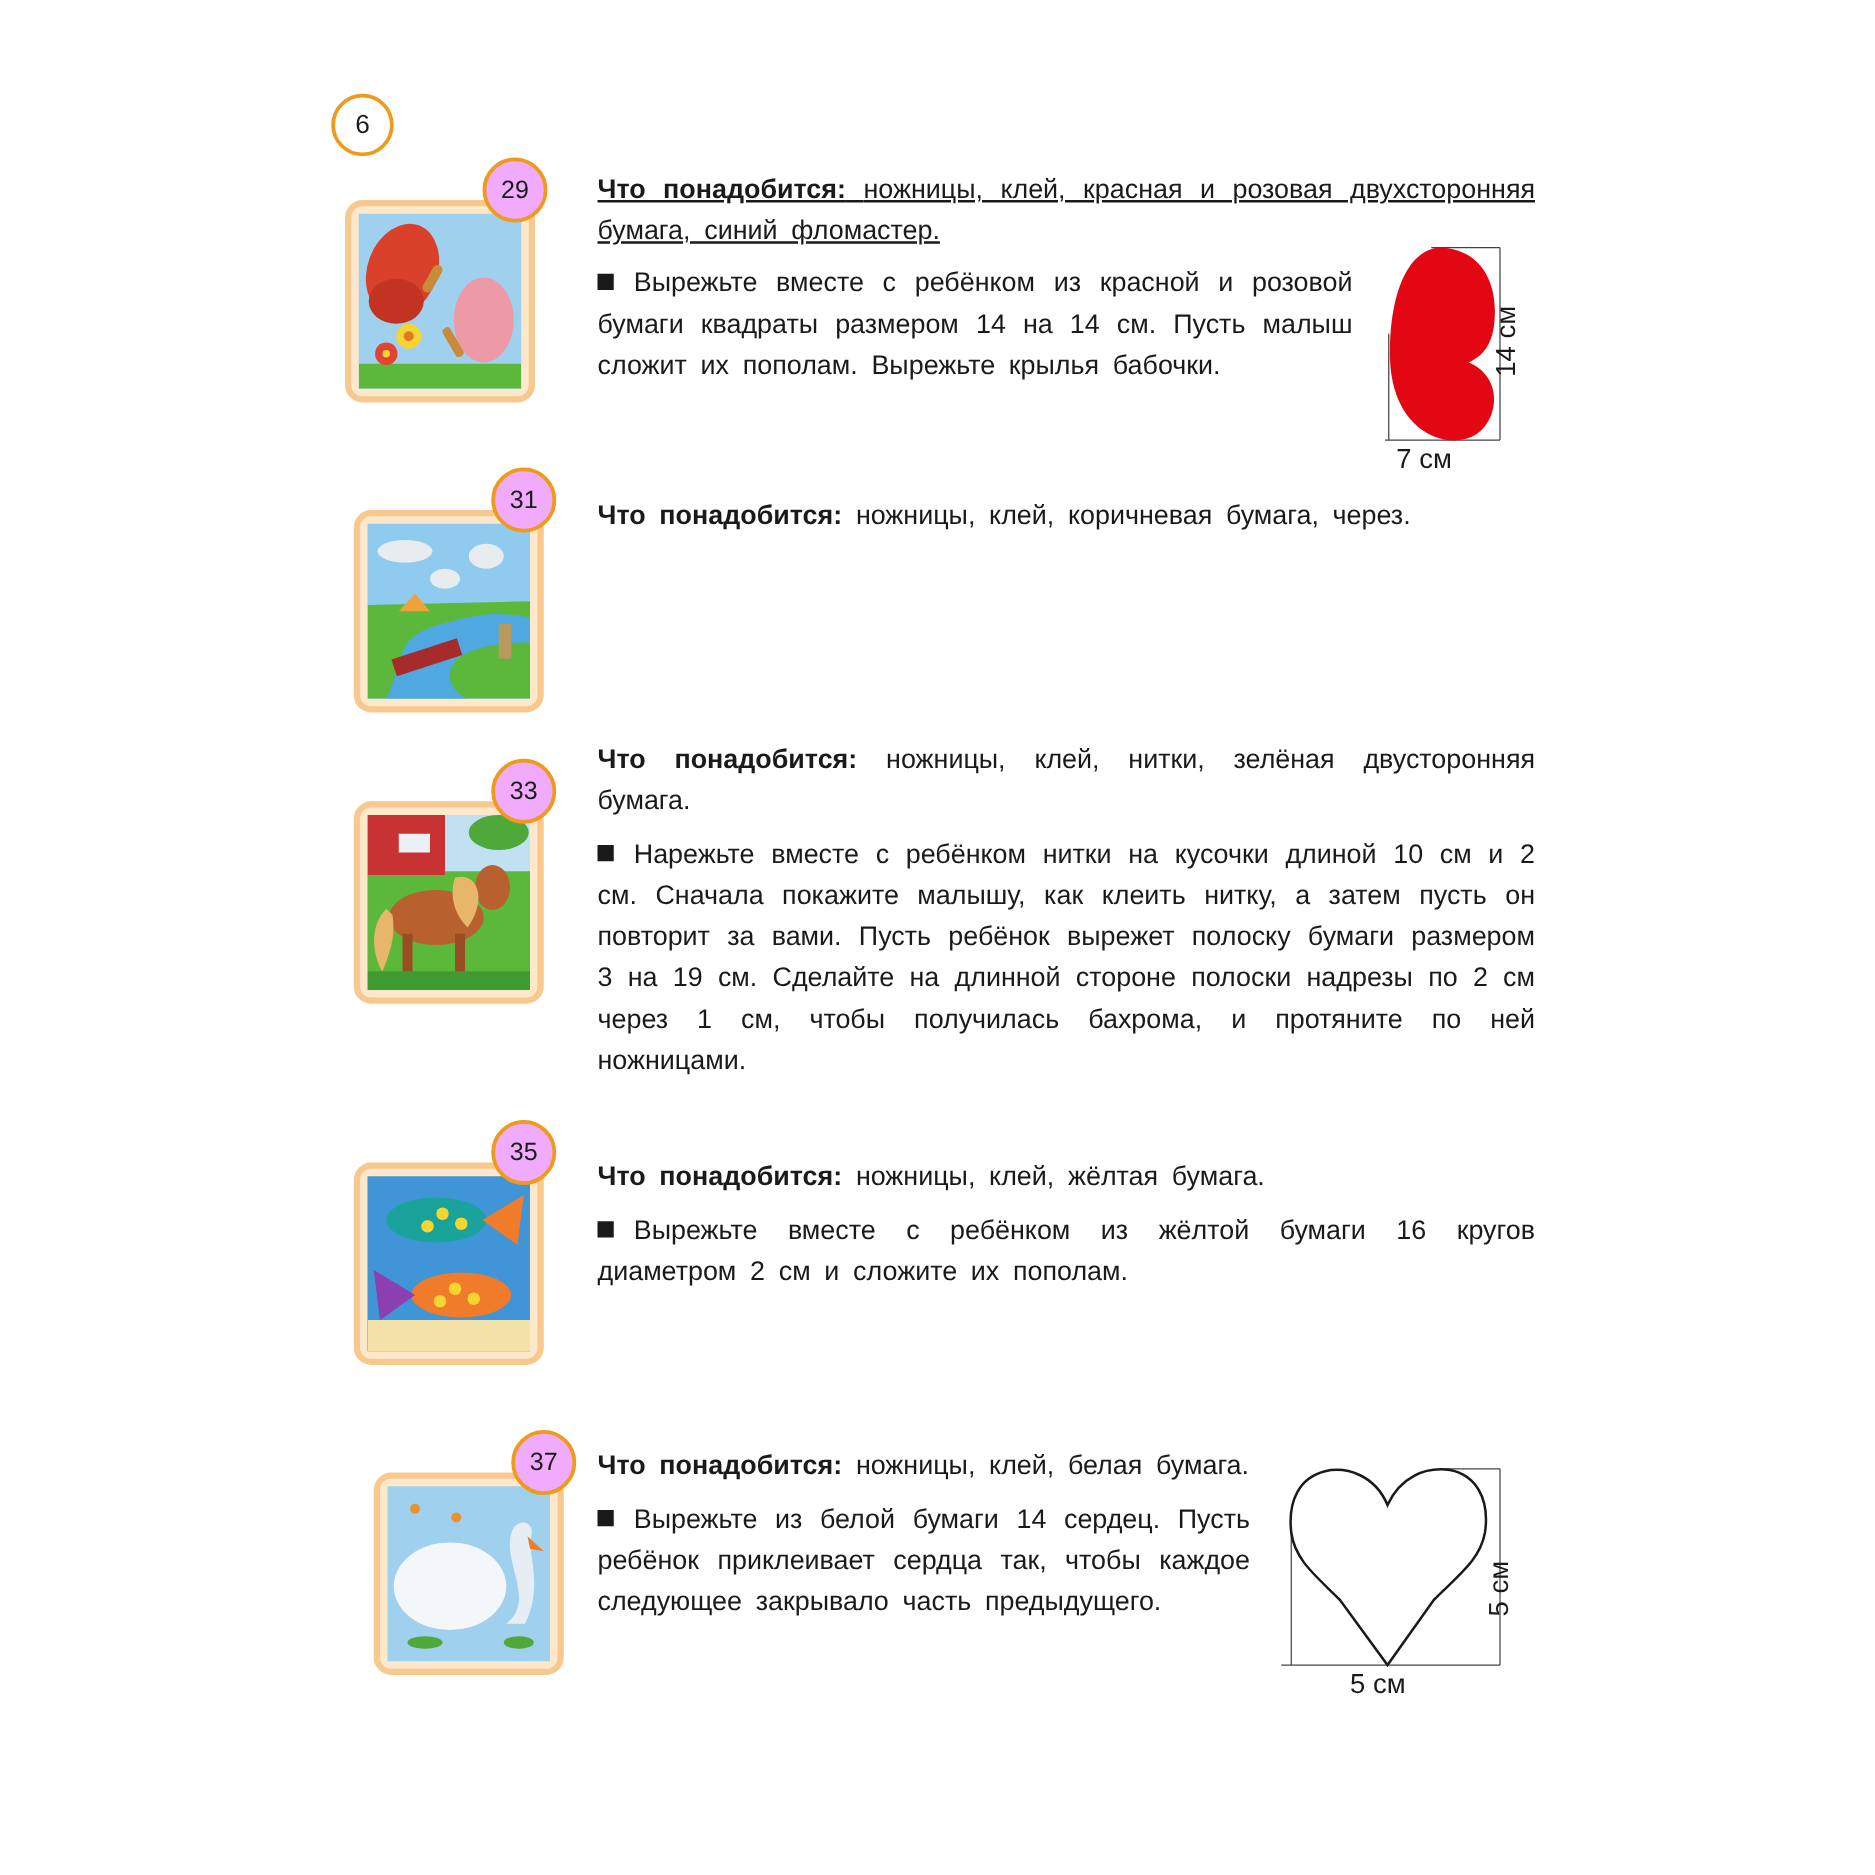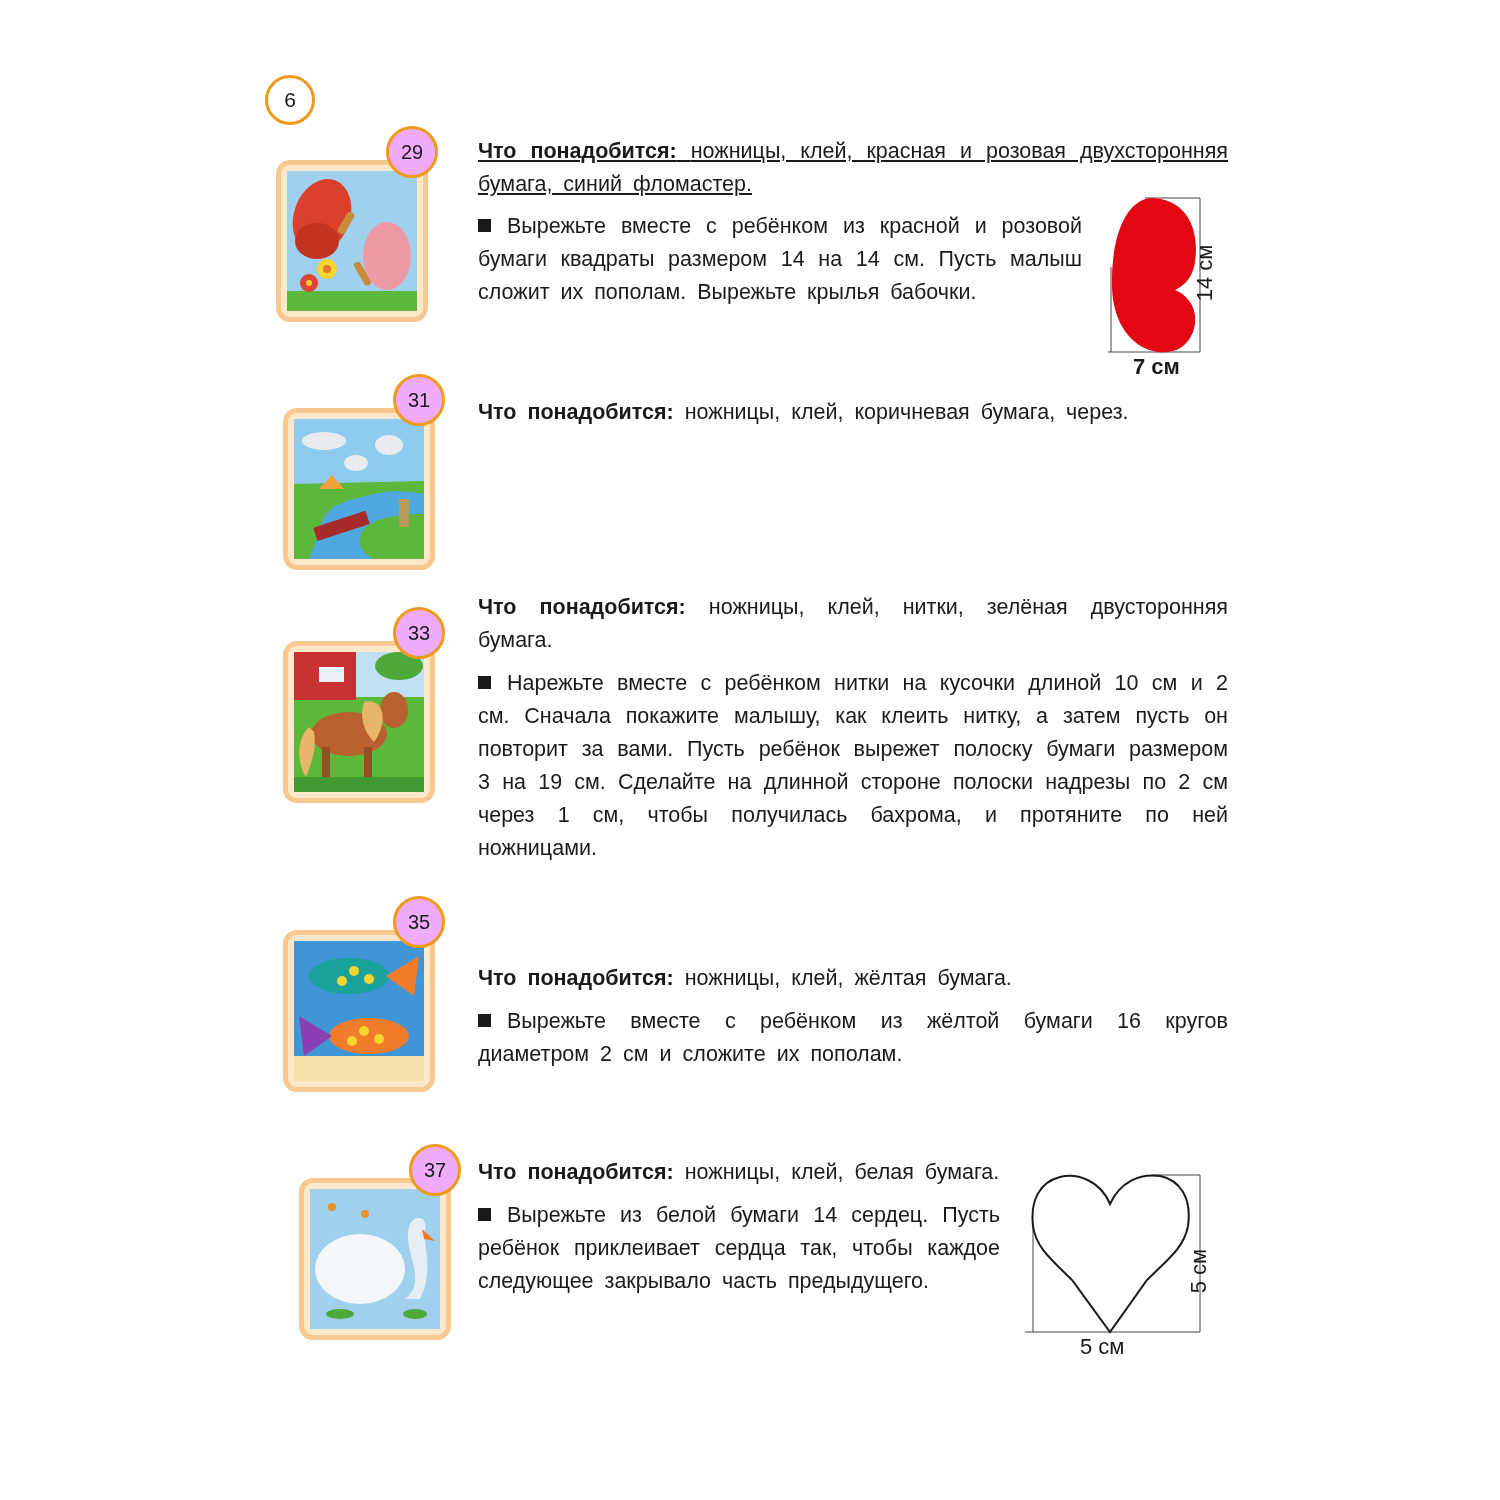--- a/index.html
+++ b/index.html
@@ -58,21 +58,21 @@
 </div>
 <div class="diagram" style="left:1105px; top:192px; width:125px; height:195px;">
   <svg width="125" height="165" viewBox="0 0 125 165">
     <line x1="40" y1="6" x2="95" y2="6" stroke="#444" stroke-width="1"></line>
     <line x1="95" y1="6" x2="95" y2="160" stroke="#444" stroke-width="1"></line>
     <line x1="3" y1="160" x2="95" y2="160" stroke="#444" stroke-width="1"></line>
     <line x1="6" y1="75" x2="6" y2="160" stroke="#444" stroke-width="1"></line>
     <path d="M45 6 C80 6 95 35 90 70 C87 88 78 94 70 98 C85 104 95 120 88 140 C82 155 70 162 52 160 C25 155 8 130 7 95 C6 50 18 10 45 6 Z" fill="#e30613"></path>
   </svg>
   <div class="dim dim-v" style="left:72px; top:68px;">14 см</div>
-  <div class="dim" style="left:28px; top:162px;font-weight:bold;">7 см</div>
+  <div class="dim" style="left:12px; top:162px;">7 см</div>
 </div>
 
 <div class="thumb" style="left:283px; top:408px;">
   <div class="frame">
       <div class="art" style="background:#8ecbef;">
     <svg width="130" height="140" viewBox="0 0 130 140">
       <ellipse cx="30" cy="22" rx="22" ry="9" fill="#e8ecef"></ellipse>
       <ellipse cx="95" cy="26" rx="14" ry="10" fill="#e8ecef"></ellipse>
       <ellipse cx="62" cy="44" rx="12" ry="8" fill="#e8ecef"></ellipse>
       <path d="M0 65 L130 62 L130 140 L0 140 Z" fill="#5cb83a"></path>
@@ -127,21 +127,21 @@
       <ellipse cx="75" cy="95" rx="40" ry="18" fill="#f07b2a"></ellipse>
       <polygon points="38,95 5,75 10,115" fill="#8b3fb0"></polygon>
       <circle cx="70" cy="90" r="5" fill="#f6d530"></circle>
           <circle cx="85" cy="98" r="5" fill="#f6d530"></circle>
           <circle cx="58" cy="100" r="5" fill="#f6d530"></circle>
     </svg>
   </div>
     </div>
   <div class="badge">35</div>
 </div>
-<div class="text-block" style="left:478px; top:962px; width:750px;">
+<div class="text-block" style="left:478px; top:925px; width:750px;">
   <p><span class="label">Что понадобится:</span> <span>ножницы, клей, жёлтая бумага.</span></p>
   <p><span class="bullet"></span><span>Вырежьте вместе с ребёнком из жёлтой бумаги 16 кру­гов диаметром 2 см и сложите их пополам.</span></p>
 </div>
 
 <div class="thumb" style="left:299px; top:1178px;">
   <div class="frame">
       <div class="art" style="background:#9fd0ee;">
     <svg width="130" height="140" viewBox="0 0 130 140">
       <ellipse cx="50" cy="80" rx="45" ry="35" fill="#f4f7fa"></ellipse>
       <path d="M95 110 C120 90 90 60 100 35 C105 25 118 28 115 40 C112 55 125 80 110 110 Z" fill="#e6eef3"></path>

